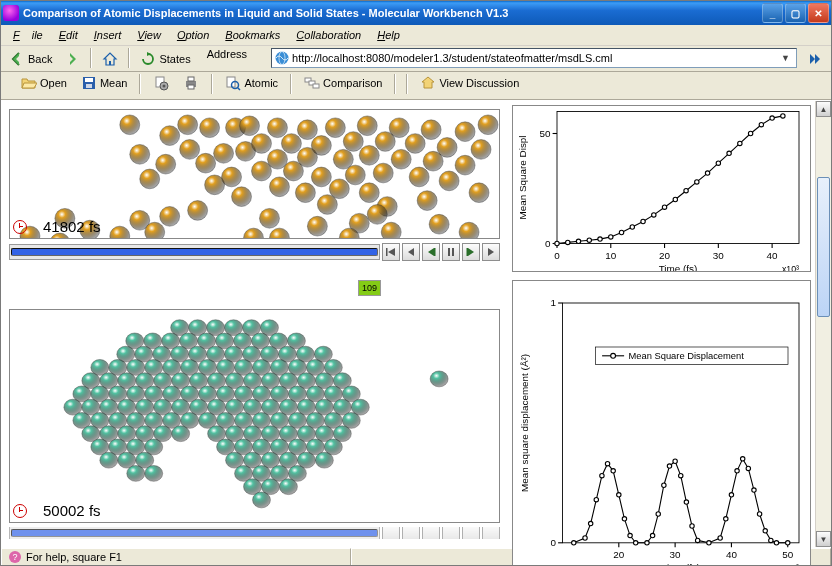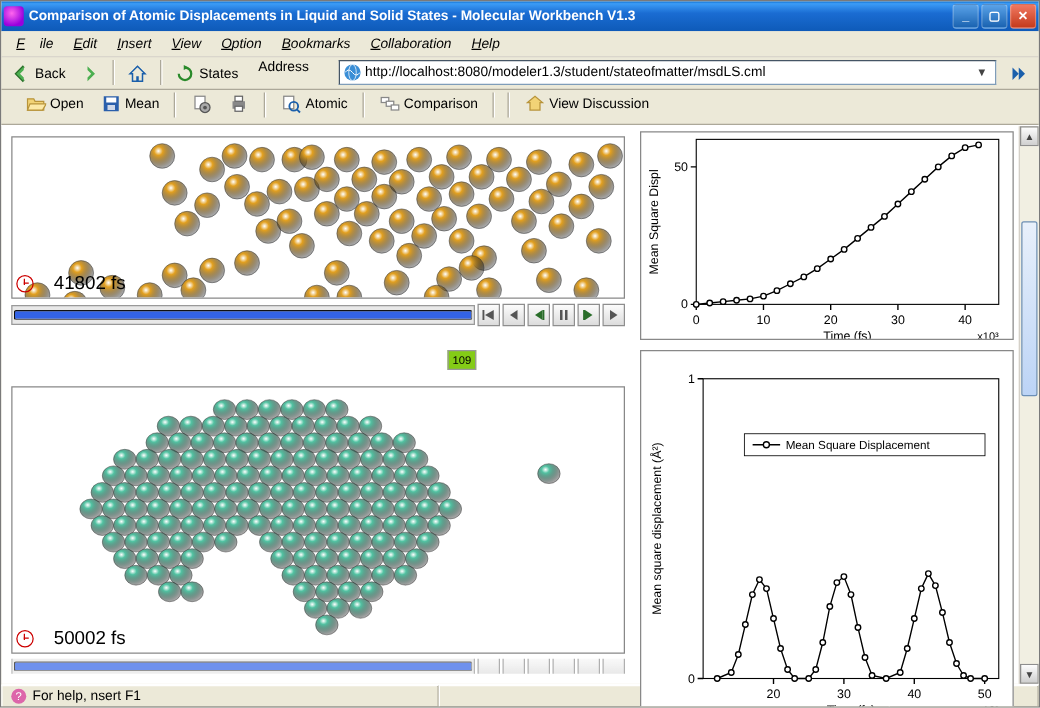--- a/index.html
+++ b/index.html
@@ -633,21 +633,21 @@
 </div>
 
 <div class="statusbar">
   <div class="s1">
     <span style="width:14px;height:14px;">
         <svg viewBox="0 0 14 14">
           <circle cx="7" cy="7" r="6" fill="#d6a"></circle>
           <text x="7" y="10" font-size="9" text-anchor="middle" fill="#fff">?</text>
         </svg>
       </span>
-    <span>For help, nsert F1</span>
+    <span>For help, square F1</span>
   </div>
   <div class="s2">Done</div>
   <div class="s3">
     <span style="width:14px;height:14px;">
         <svg viewBox="0 0 14 14">
           <circle cx="7" cy="7" r="6" fill="#3a8ed6"></circle>
           <ellipse cx="7" cy="7" rx="3" ry="6" fill="none" stroke="#fff" stroke-width="0.7"></ellipse>
         </svg>
       </span>
     <span>Web file</span>

